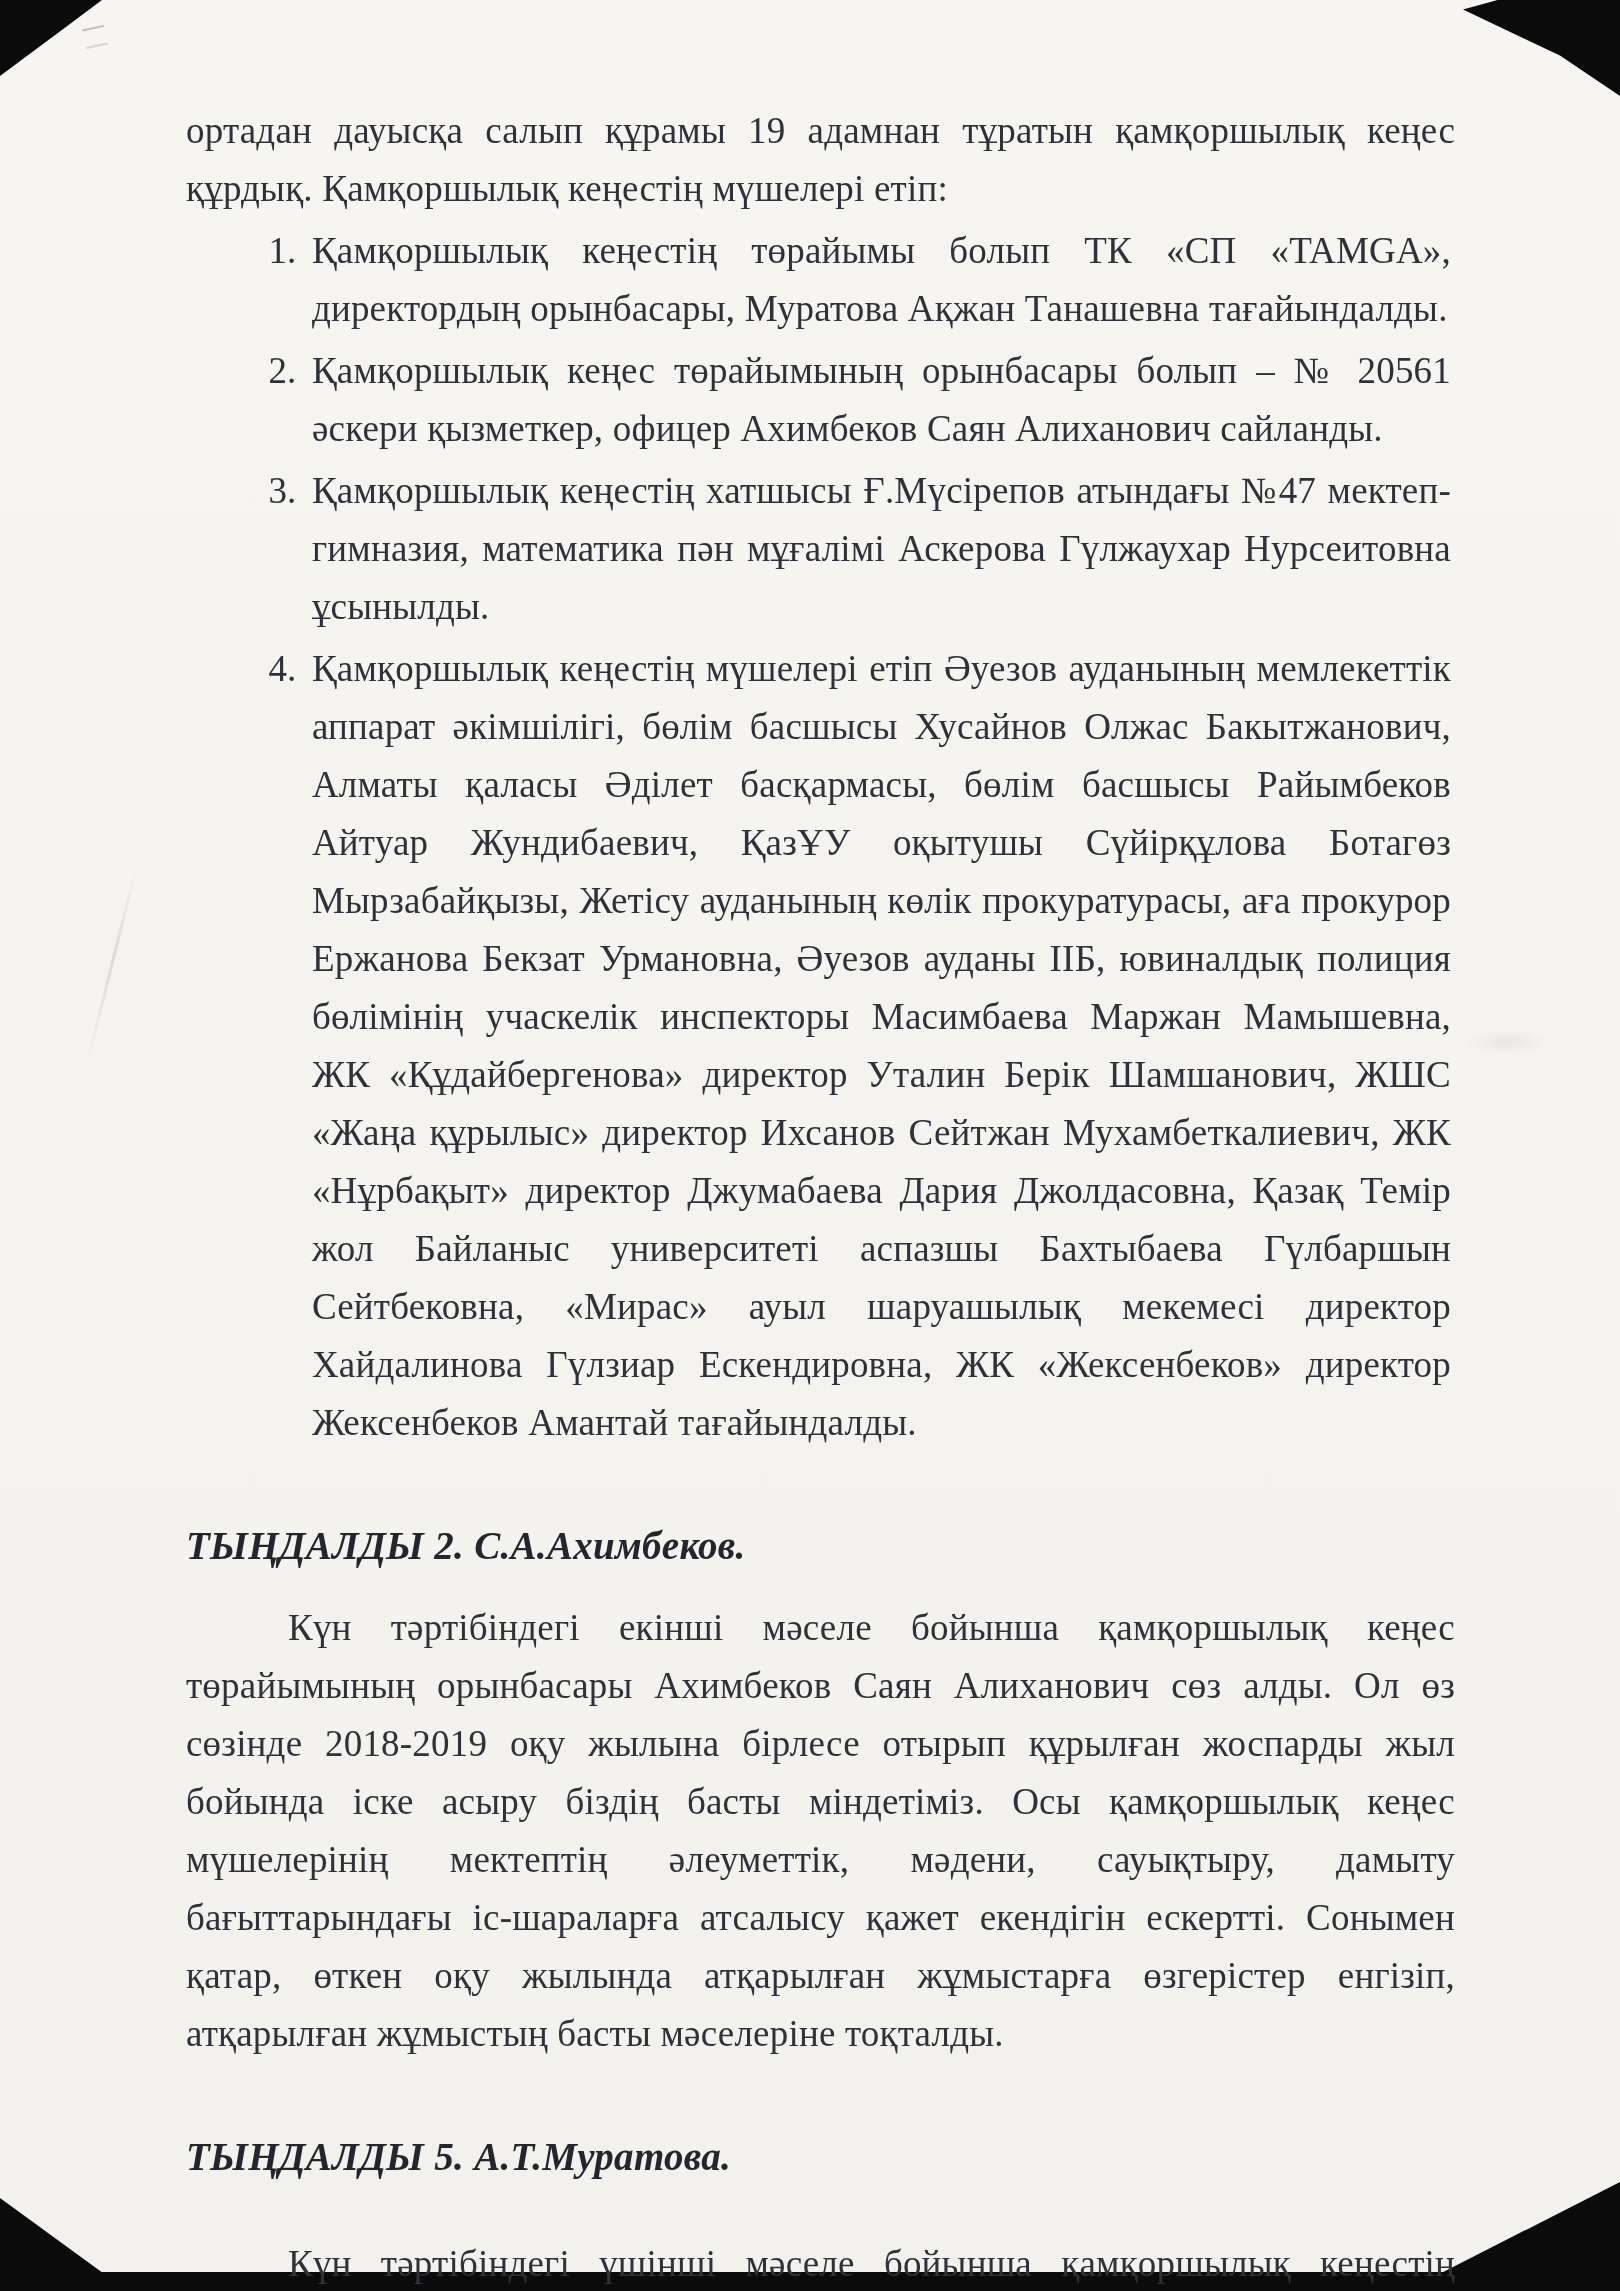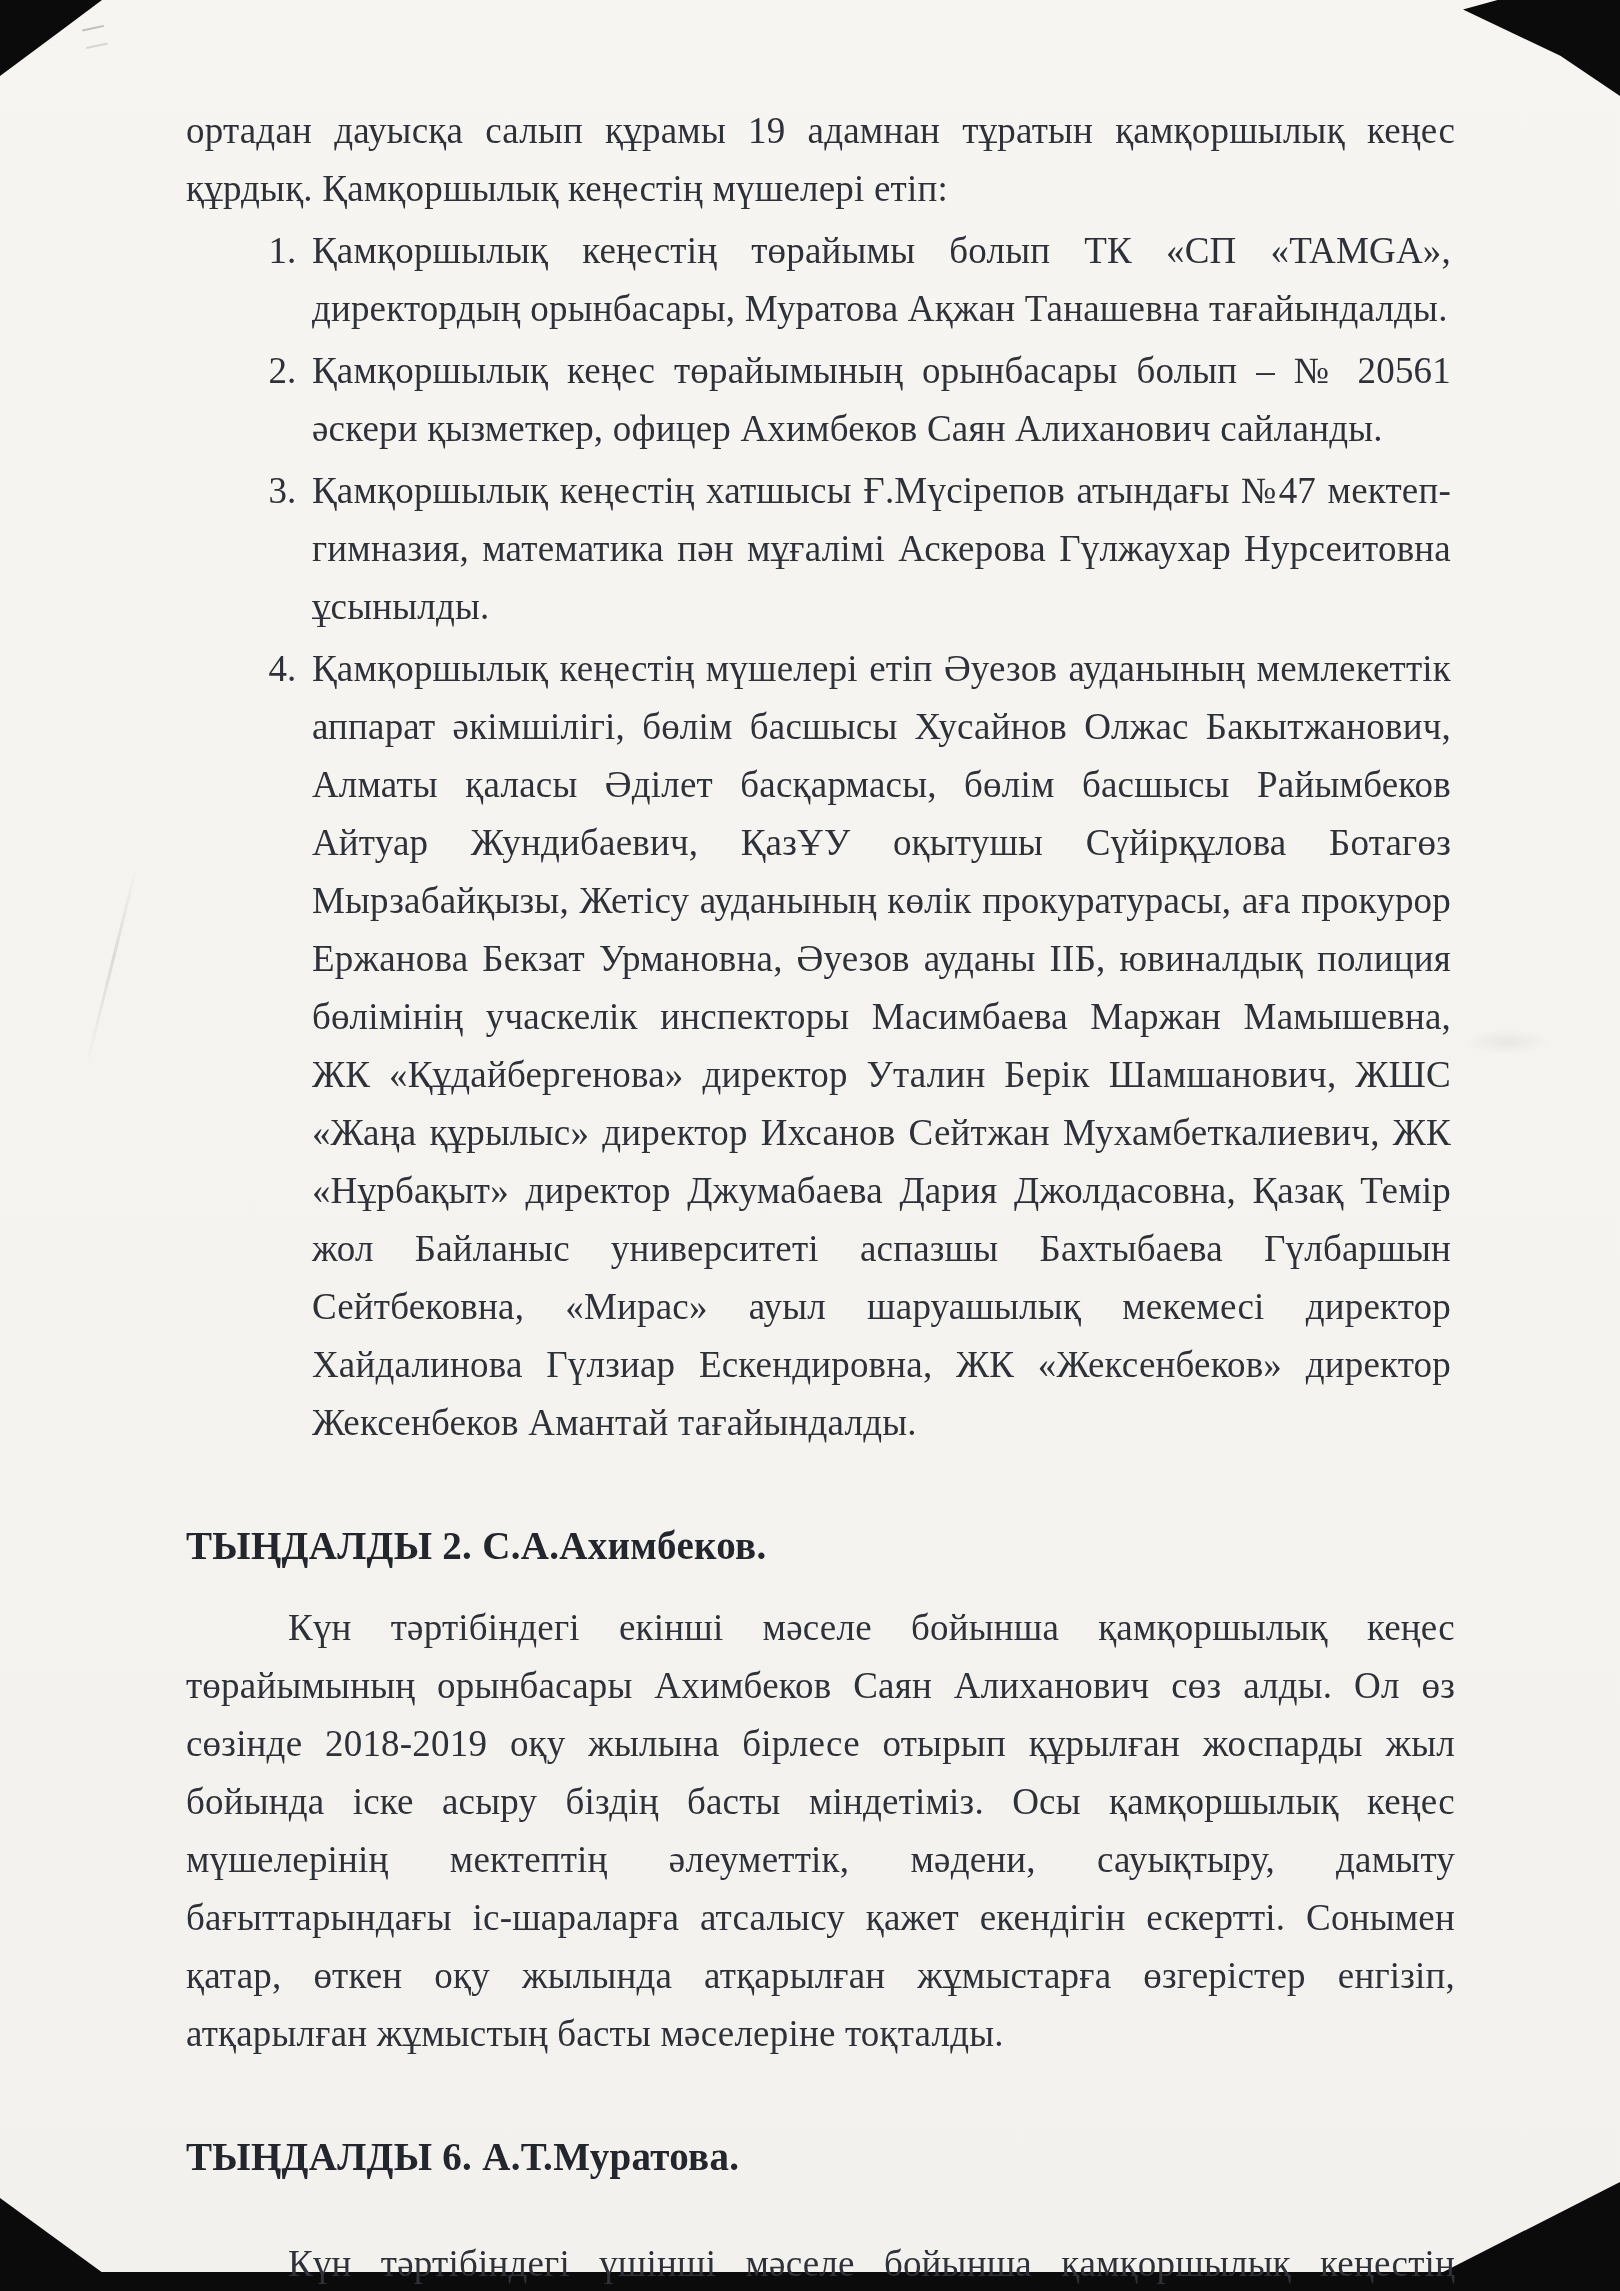--- a/index.html
+++ b/index.html
@@ -81,20 +81,21 @@
     padding-left: 5.9px;
     margin: 4px;
   }
   h2.speaker-heading {
     font-size: 39px;
     font-weight: bold;
     color: #23262c;
     margin: 65px 0 0 0;
     text-align: left;
     letter-spacing: 0.3px;
+    font-style: italic;
   }
   p.body-para {
     margin: 24px 0 0 0;
     text-indent: 102px;
   }
   p.body-para.last {
     margin-top: 49px;
   }
 </style>
 </head>
@@ -119,19 +120,19 @@
       <li>Қамқоршылық кеңестің төрайымы болып ТК «СП «TAMGA», директордың орынбасары, Муратова Ақжан Танашевна тағайындалды.</li>
       <li>Қамқоршылық кеңес төрайымының орынбасары болып – № 20561 әскери қызметкер, офицер Ахимбеков Саян Алиханович сайланды.</li>
       <li>Қамқоршылық кеңестің хатшысы Ғ.Мүсірепов атындағы №47 мектеп-гимназия, математика пән мұғалімі Аскерова Гүлжаухар Нурсеитовна ұсынылды.</li>
       <li>Қамқоршылық кеңестің мүшелері етіп Әуезов ауданының мемлекеттік аппарат әкімшілігі, бөлім басшысы Хусайнов Олжас Бакытжанович, Алматы қаласы Әділет басқармасы, бөлім басшысы Райымбеков Айтуар Жундибаевич, ҚазҰУ оқытушы Сүйірқұлова Ботагөз Мырзабайқызы, Жетісу ауданының көлік прокуратурасы, аға прокурор Ержанова Бекзат Урмановна, Әуезов ауданы ІІБ, ювиналдық полиция бөлімінің учаскелік инспекторы Масимбаева Маржан Мамышевна, ЖК «Құдайбергенова» директор Уталин Берік Шамшанович, ЖШС «Жаңа құрылыс» директор Ихсанов Сейтжан Мухамбеткалиевич, ЖК «Нұрбақыт» директор Джумабаева Дария Джолдасовна, Қазақ Темір жол Байланыс университеті аспазшы Бахтыбаева Гүлбаршын Сейтбековна, «Мирас» ауыл шаруашылық мекемесі директор Хайдалинова Гүлзиар Ескендировна, ЖК «Жексенбеков» директор Жексенбеков Амантай тағайындалды.</li>
     </ol>
 
     <h2 class="speaker-heading">ТЫҢДАЛДЫ 2. С.А.Ахимбеков.</h2>
 
     <p class="body-para">Күн тәртібіндегі екінші мәселе бойынша қамқоршылық кеңес төрайымының орынбасары Ахимбеков Саян Алиханович сөз алды. Ол өз сөзінде 2018-2019 оқу жылына бірлесе отырып құрылған жоспарды жыл бойында іске асыру біздің басты міндетіміз. Осы қамқоршылық кеңес мүшелерінің мектептің әлеуметтік, мәдени, сауықтыру, дамыту бағыттарындағы іс-шараларға атсалысу қажет екендігін ескертті. Сонымен қатар, өткен оқу жылында атқарылған жұмыстарға өзгерістер енгізіп, атқарылған жұмыстың басты мәселеріне тоқталды.</p>
 
-    <h2 class="speaker-heading">ТЫҢДАЛДЫ 6. А.Т.Муратова.</h2>
+    <h2 class="speaker-heading">ТЫҢДАЛДЫ 5. А.Т.Муратова.</h2>
 
     <p class="body-para last">Күн тәртібіндегі үшінші мәселе бойынша қамқоршылық кеңестің төрайымы А.Т.Муратова сөз алып, жоғарыда аталған мәселелерді қолдай</p>
 
   </div>
 </div>
 
 
 </body></html>

